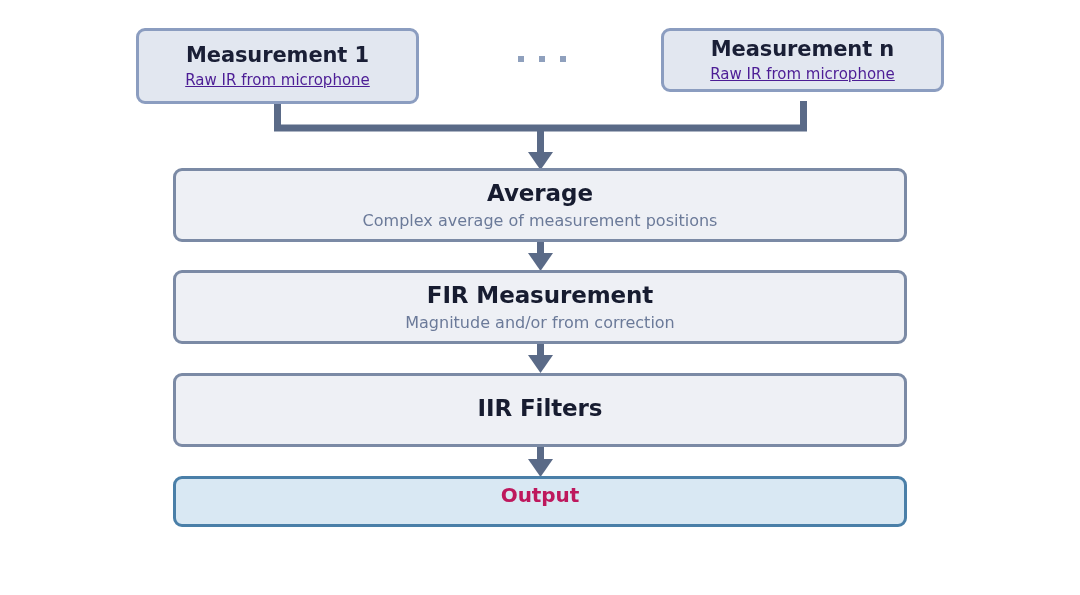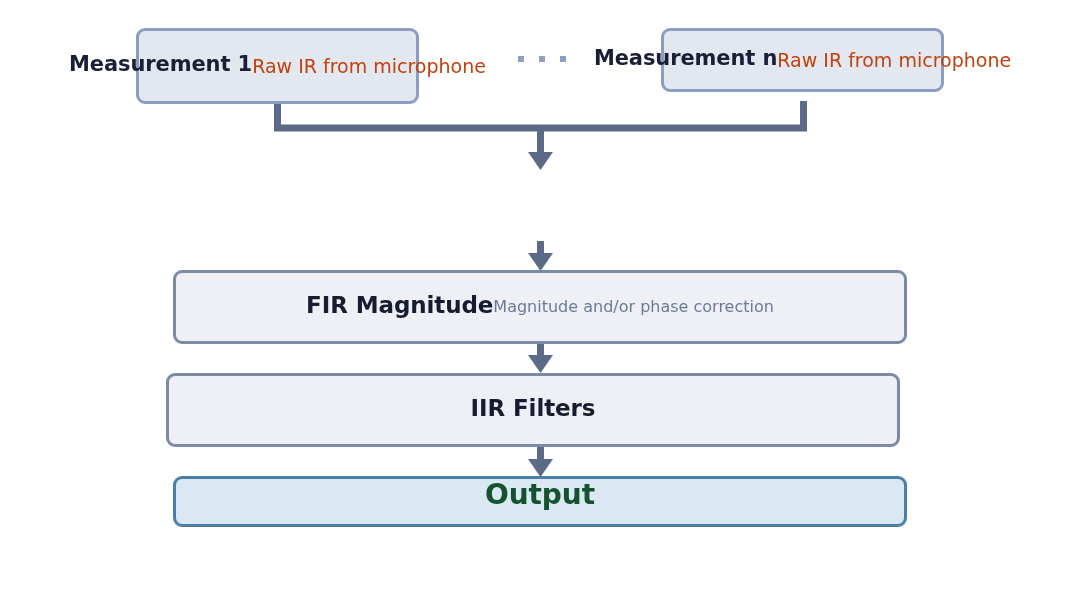--- a/index.html
+++ b/index.html
@@ -22,21 +22,21 @@
     width: 1080px;
     height: 595px;
   }
 
   
   .node {
     position: absolute;
     box-sizing: border-box;
     border-radius: 8px;
     display: flex;
-    flex-direction: row;
+    flex-direction: column;
     align-items: center;
     justify-content: center;
     text-align: center;
   }
   .node .node-title {
     font-weight: bold;
     letter-spacing: -0.1px;
     line-height: 1.15;
     white-space: nowrap;
   }
@@ -50,22 +50,23 @@
     background: #e2e7f0;
     border: 3px solid #8b9dc0;
     border-radius: 9px;
   }
   .node.measurement .node-title {
     font-size: 21px;
     color: #1a1f36;
     margin-bottom: 4px;
   }
   .node.measurement .node-sub {
-    font-size: 19px;
-    color: #c2410c;
+    font-size: 15px;
+    color: #4c1d95;
+    text-decoration: underline;
   }
 
   
   .node.stage {
     background: #eef0f5;
     border: 3px solid #7b8aa5;
     border-radius: 9px;
   }
   .node.stage .node-title {
     font-size: 23px;
@@ -77,22 +78,22 @@
     color: #6b7a99;
   }
 
   
   .node.output {
     background: #d9e8f3;
     border: 3px solid #4a7fa8;
     border-radius: 9px;
   }
   .node.output .node-title {
-    font-size: 28px;
-    color: #14532d;
+    font-size: 20px;
+    color: #be185d;
     margin-bottom: 12px;
   }
 
   
   .edge-layer {
     position: absolute;
     left: 0; top: 0;
     width: 1080px;
     height: 595px;
     pointer-events: none;
@@ -149,27 +150,31 @@
     <span class="dot"></span>
     <span class="dot"></span>
     <span class="dot"></span>
   </div>
 
   <div class="node measurement" style="left:661px; top:28px; width:283px; height:64px;">
     <div class="node-title">Measurement n</div>
     <div class="node-sub">Raw IR from microphone</div>
   </div>
 
+  <div class="node stage" style="left:173px; top:168px; width:734px; height:74px;">
+    <div class="node-title">Average</div>
+    <div class="node-sub">Complex average of measurement positions</div>
+  </div>
 
   <div class="node stage" style="left:173px; top:270px; width:734px; height:74px;">
-    <div class="node-title">FIR Magnitude</div>
-    <div class="node-sub">Magnitude and/or phase correction</div>
+    <div class="node-title">FIR Measurement</div>
+    <div class="node-sub">Magnitude and/or from correction</div>
   </div>
 
-  <div class="node stage" style="left:166px; top:373px; width:734px; height:74px;gap:37px;">
+  <div class="node stage" style="left:173px; top:373px; width:734px; height:74px;gap:37px;">
     <div class="node-title">IIR Filters</div>
   </div>
 
   <div class="node output" style="left:173px; top:476px; width:734px; height:51px;">
     <div class="node-title">Output</div>
   </div>
 
 </div>
 
 </body></html>

